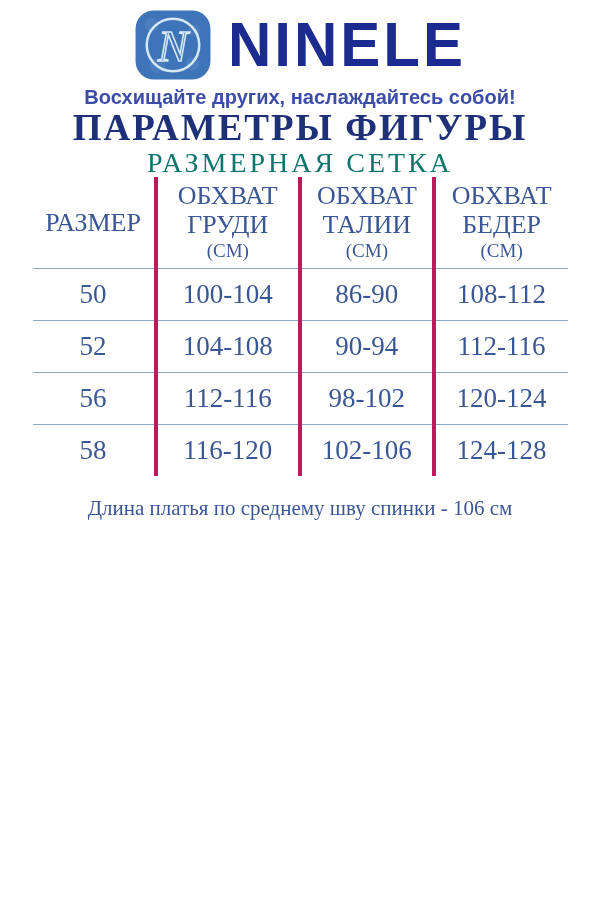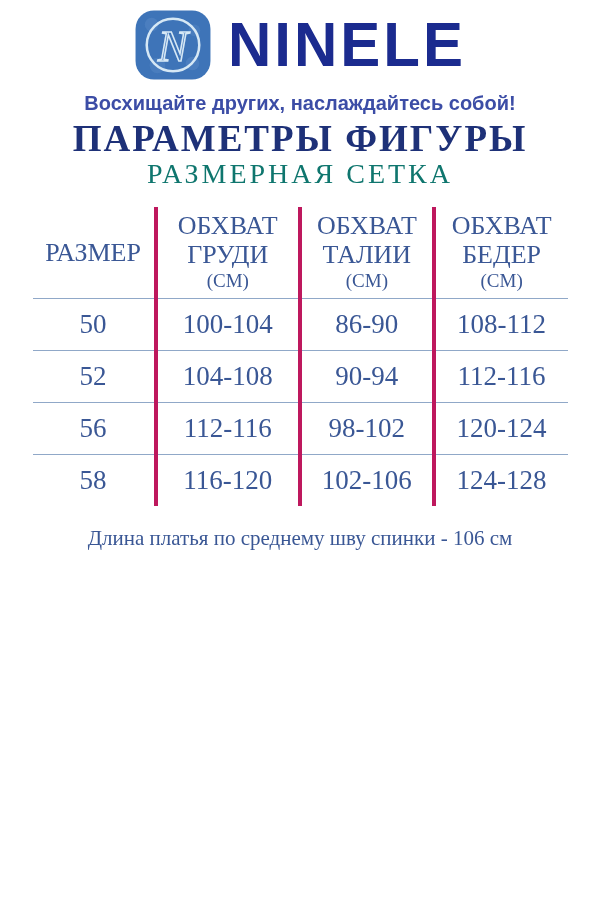--- a/index.html
+++ b/index.html
@@ -33,30 +33,29 @@
   .logo-word {
     font-family: "Liberation Sans", sans-serif;
     font-weight: 700;
     font-size: 60px;
     letter-spacing: 3px;
     color: #1b2b8f;
     line-height: 1;
     transform: scaleY(1.04);
   }
   .tagline {
-    margin-top: 10px;
+    margin-top: 4px;
     text-align: center;
     font-family: "Liberation Sans", sans-serif;
     font-weight: 700;
     font-size: 20px;
     color: #3c4da6;
   }
   
   .title {
-    margin-top: 5px;
     text-align: center;
     font-weight: 700;
     font-size: 37px;
     letter-spacing: 2px;
     color: #1e3178;
     line-height: 1.05;
   }
   .subtitle {
     margin-top: 0;
     text-align: center;
@@ -64,21 +63,21 @@
     font-size: 28px;
     letter-spacing: 3px;
     color: #0f766e;
     line-height: 1.05;
   }
   
   table.size-table {
     border-collapse: collapse;
     table-layout: fixed;
     width: 535px;
-    margin: 19px auto 0 auto;
+    margin: 0 auto 0 auto;
     color: #3a5795;
   }
   .size-table col.c1 { width: 23%; }
   .size-table col.c2 { width: 27%; }
   .size-table col.c3 { width: 25%; }
   .size-table col.c4 { width: 25%; }
   .size-table th, .size-table td {
     text-align: center;
     vertical-align: middle;
     padding: 0;

